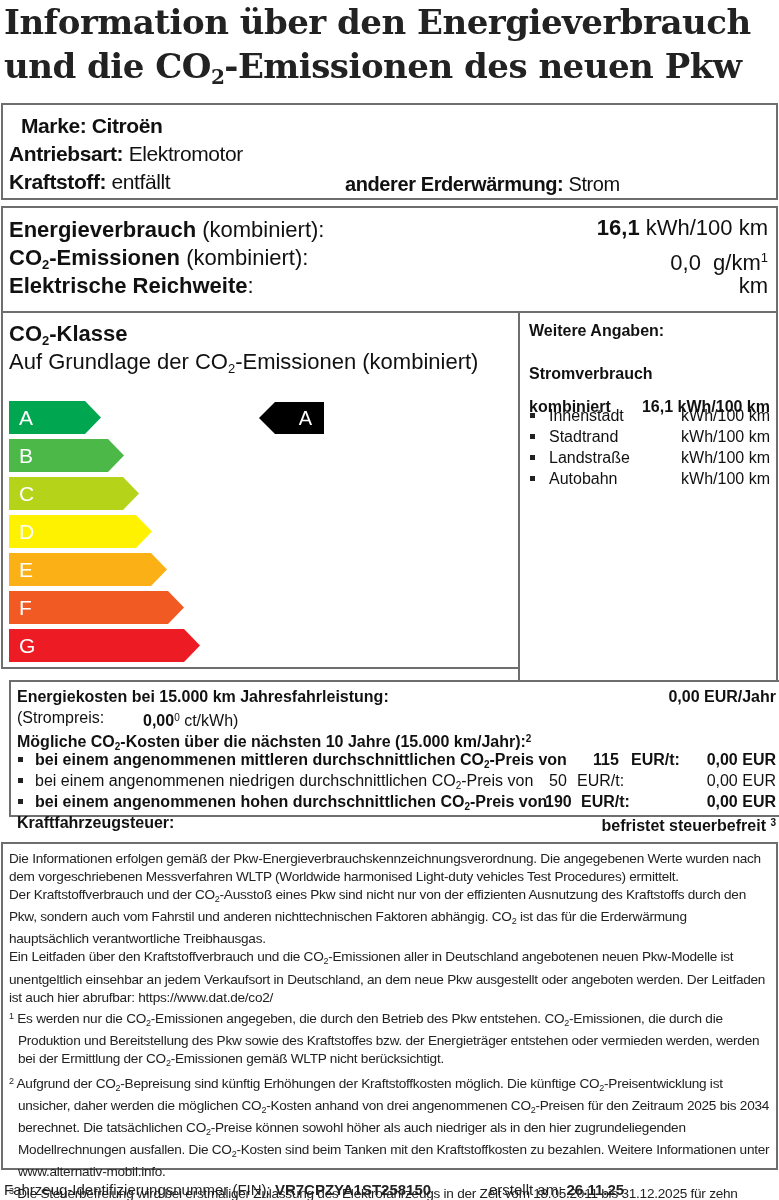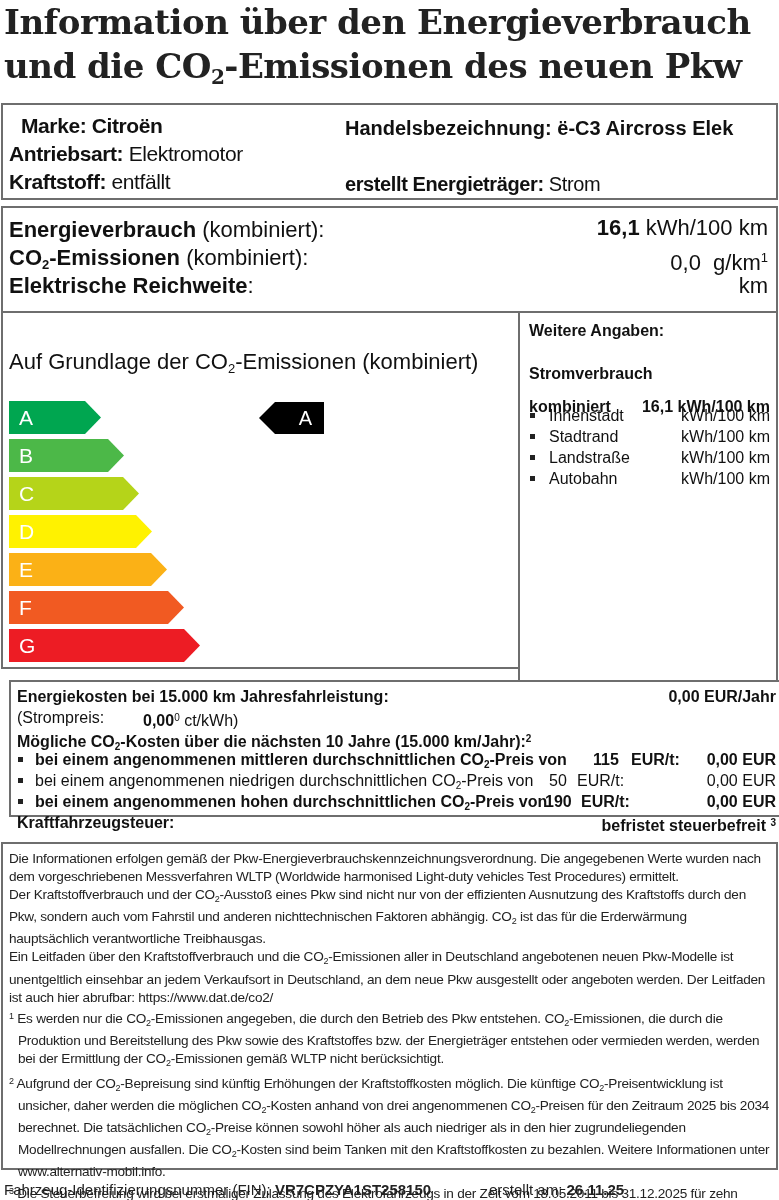--- a/index.html
+++ b/index.html
@@ -68,34 +68,30 @@
 <div class="title">
   <span class="line">Information über den Energieverbrauch</span>
   <span class="line"><span>und die CO</span><sub>2</sub><span>-Emissionen des neuen Pkw</span></span>
 </div>
 
 <div class="box" id="box-vehicle">
   <div class="row narrow" style="left:18px; top:8px;">
     <span class="b">Marke:</span>
     <span class="b">Citroën</span>
   </div>
-  <div class="row" style="left:342px; top:10px; font-size:20px;">
-    <span class="b">Handelsbezeichnung:</span>
-    <span class="b">ë-C3 Aircross Elek</span>
-  </div>
   <div class="row narrow" style="left:6px; top:36px;">
     <span class="b">Antriebsart:</span>
     <span>Elektromotor</span>
   </div>
   <div class="row narrow" style="left:6px; top:64px;">
     <span class="b">Kraftstoff:</span>
     <span>entfällt</span>
   </div>
   <div class="row narrow" style="left:342px; top:66px; font-size:20px;">
-    <span class="b">erstellt Energieträger:</span>
+    <span class="b">anderer Erderwärmung:</span>
     <span>Strom</span>
   </div>
 </div>
 
 <div class="box" id="box-consumption">
   <div class="row" style="left:6px; top:9px;">
     <span class="b">Energieverbrauch</span><span> (kombiniert):</span>
   </div>
   <div class="row right" style="top:7px;">
     <span class="b">16,1</span><span> kWh/100 km</span>
@@ -104,20 +100,23 @@
     <span class="b"><span>CO</span><sub class="s">2</sub><span>-Emissionen</span></span><span> (kombiniert):</span>
   </div>
   <div class="row right" style="top:37px; white-space:pre;"><span>0,0  g/km</span><sup class="s">1</sup></div>
   <div class="row" style="left:6px; top:65px;">
     <span class="b">Elektrische Reichweite</span><span>:</span>
   </div>
   <div class="row right" style="top:65px;">km</div>
 </div>
 
 <div class="box" id="box-class">
+  <div class="row b" style="left:6px; top:8px; font-size:22px;">
+    <span>CO</span><sub class="s">2</sub><span>-Klasse</span>
+  </div>
   <div class="row" style="left:6px; top:36px; font-size:22px;">
     <span>Auf Grundlage der CO</span><sub class="s">2</sub><span>-Emissionen (kombiniert)</span>
   </div>
 
   <div class="bar" style="top:88px; width:92px; background:#00a650;">A</div>
   <div class="bar" style="top:126px; width:115px; background:#4cb848;">B</div>
   <div class="bar" style="top:164px; width:130px; background:#b5d419;">C</div>
   <div class="bar" style="top:202px; width:143px; background:#fff200;">D</div>
   <div class="bar" style="top:240px; width:158px; background:#fbb116;">E</div>
   <div class="bar" style="top:278px; width:175px; background:#f15a22;">F</div>

